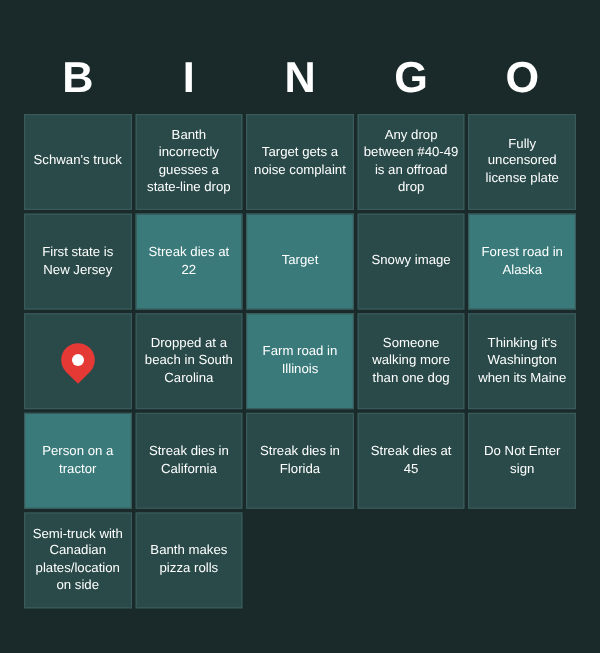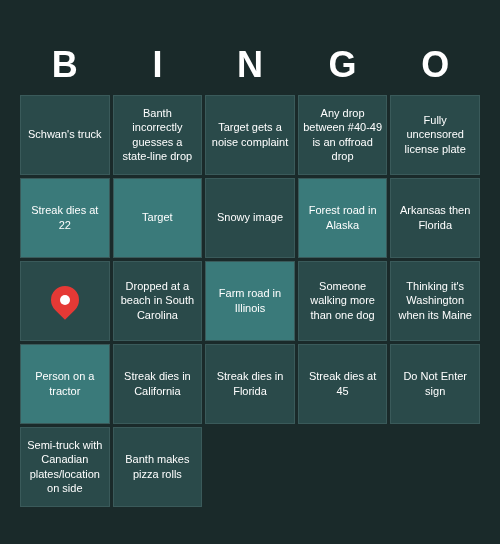--- a/index.html
+++ b/index.html
@@ -91,25 +91,25 @@
       <div class="bingo-letter">N</div>
       <div class="bingo-letter">G</div>
       <div class="bingo-letter">O</div>
     </div>
   <div class="bingo-grid">
   <div class="bingo-cell">Schwan's truck</div>
       <div class="bingo-cell">Banth incorrectly guesses a state-line drop</div>
       <div class="bingo-cell">Target gets a noise complaint</div>
       <div class="bingo-cell">Any drop between #40-49 is an offroad drop</div>
       <div class="bingo-cell">Fully uncensored license plate</div>
+      <div class="bingo-cell">First state is New Jersey</div>
       <div class="bingo-cell highlighted">Streak dies at 22</div>
       <div class="bingo-cell highlighted">Target</div>
       <div class="bingo-cell">Snowy image</div>
       <div class="bingo-cell highlighted">Forest road in Alaska</div>
-      <div class="bingo-cell">Arkansas then Florida</div>
       <div class="bingo-cell center">
         <div class="pin-icon">
           <div class="pin-head"></div>
         </div>
       </div>
       <div class="bingo-cell">Dropped at a beach in South Carolina</div>
       <div class="bingo-cell highlighted">Farm road in Illinois</div>
       <div class="bingo-cell">Someone walking more than one dog</div>
       <div class="bingo-cell">Thinking it's Washington when its Maine</div>
       <div class="bingo-cell highlighted">Person on a tractor</div>

